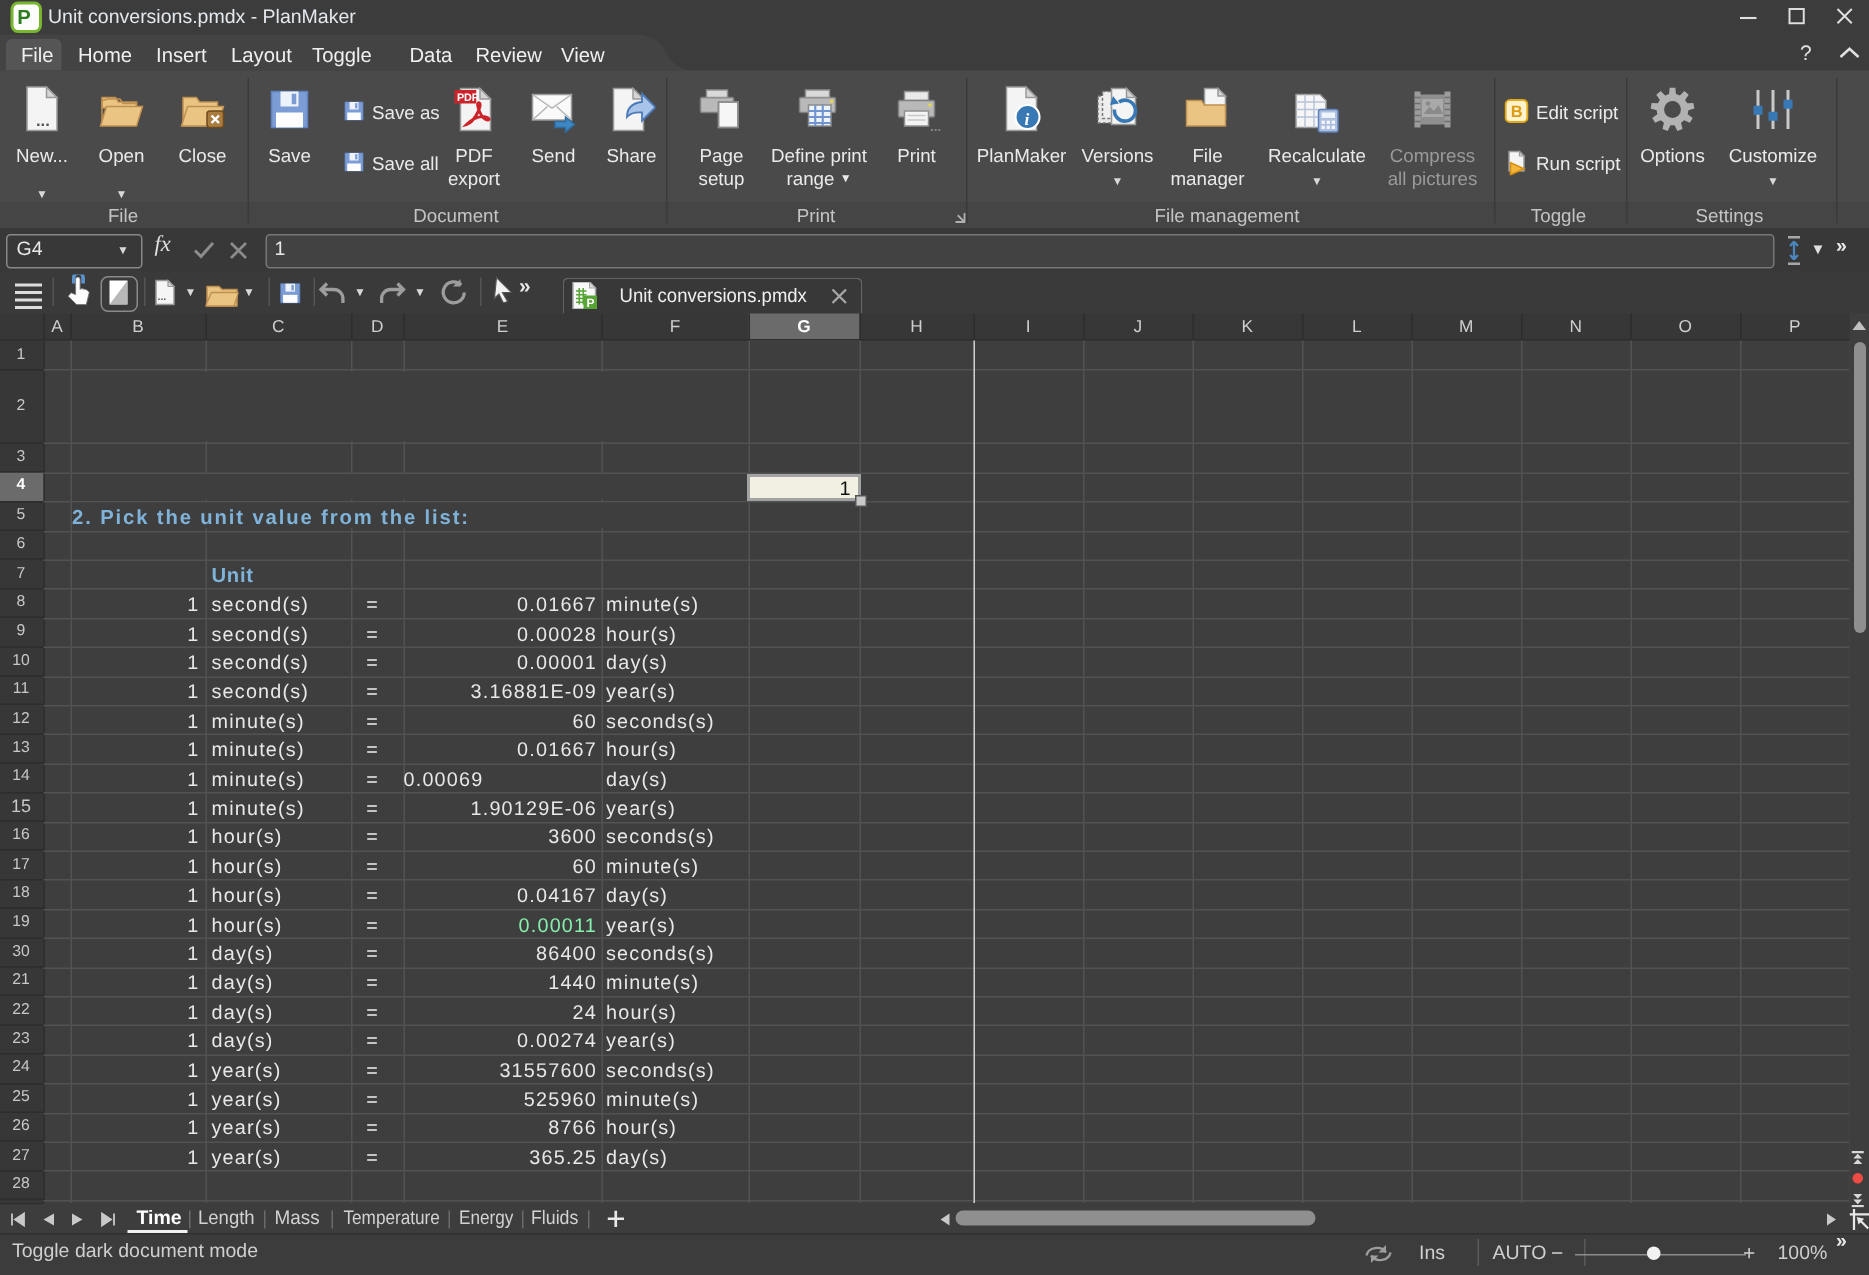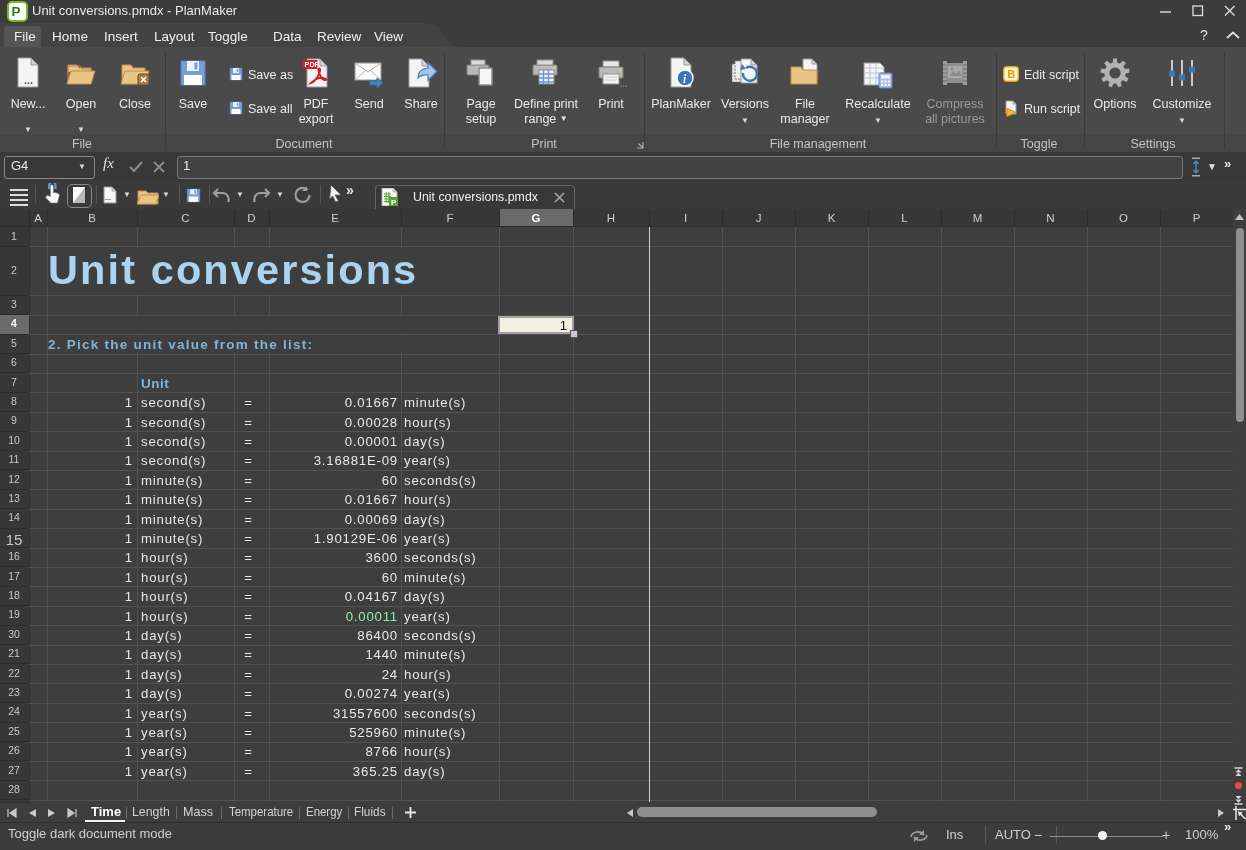--- a/index.html
+++ b/index.html
@@ -429,21 +429,21 @@
     <div class="t" style="left:0px;top:433.79999999999995px;font-size:10.5px;color:#c8c8c8;width:28px;text-align:center;">10</div>
     <div style="position:absolute;left:0;top:449.99999999999994px;width:29px;height:1px;background:#2d2d2d;"></div>
     <div class="t" style="left:0px;top:453.2px;font-size:10.5px;color:#c8c8c8;width:28px;text-align:center;">11</div>
     <div style="position:absolute;left:0;top:469.4px;width:29px;height:1px;background:#2d2d2d;"></div>
     <div class="t" style="left:0px;top:472.59999999999997px;font-size:10.5px;color:#c8c8c8;width:28px;text-align:center;">12</div>
     <div style="position:absolute;left:0;top:488.79999999999995px;width:29px;height:1px;background:#2d2d2d;"></div>
     <div class="t" style="left:0px;top:491.99999999999994px;font-size:10.5px;color:#c8c8c8;width:28px;text-align:center;">13</div>
     <div style="position:absolute;left:0;top:508.19999999999993px;width:29px;height:1px;background:#2d2d2d;"></div>
     <div class="t" style="left:0px;top:511.4px;font-size:10.5px;color:#c8c8c8;width:28px;text-align:center;">14</div>
     <div style="position:absolute;left:0;top:527.6px;width:29px;height:1px;background:#2d2d2d;"></div>
-    <div class="t" style="left:0px;top:530.8px;font-size:15px;color:#c8c8c8;width:28px;text-align:center;">15</div>
+    <div class="t" style="left:0px;top:530.8px;font-size:12px;color:#c8c8c8;width:28px;text-align:center;">15</div>
     <div style="position:absolute;left:0;top:546.9999999999999px;width:29px;height:1px;background:#2d2d2d;"></div>
     <div class="t" style="left:0px;top:550.2px;font-size:10.5px;color:#c8c8c8;width:28px;text-align:center;">16</div>
     <div style="position:absolute;left:0;top:566.4px;width:29px;height:1px;background:#2d2d2d;"></div>
     <div class="t" style="left:0px;top:569.5999999999999px;font-size:10.5px;color:#c8c8c8;width:28px;text-align:center;">17</div>
     <div style="position:absolute;left:0;top:585.8px;width:29px;height:1px;background:#2d2d2d;"></div>
     <div class="t" style="left:0px;top:589.0px;font-size:10.5px;color:#c8c8c8;width:28px;text-align:center;">18</div>
     <div style="position:absolute;left:0;top:605.1999999999999px;width:29px;height:1px;background:#2d2d2d;"></div>
     <div class="t" style="left:0px;top:608.4000000000001px;font-size:10.5px;color:#c8c8c8;width:28px;text-align:center;">19</div>
     <div style="position:absolute;left:0;top:624.6px;width:29px;height:1px;background:#2d2d2d;"></div>
     <div class="t" style="left:0px;top:627.8px;font-size:10.5px;color:#c8c8c8;width:28px;text-align:center;">30</div>
@@ -506,21 +506,20 @@
     <div style="position:absolute;left:29px;top:702.6999999999999px;width:1204px;height:1px;background:#525252;"></div>
     <div style="position:absolute;left:29px;top:722.1px;width:1204px;height:1px;background:#525252;"></div>
     <div style="position:absolute;left:29px;top:741.4999999999999px;width:1204px;height:1px;background:#525252;"></div>
     <div style="position:absolute;left:29px;top:760.9px;width:1204px;height:1px;background:#525252;"></div>
     <div style="position:absolute;left:29px;top:780.3px;width:1204px;height:1px;background:#525252;"></div>
     <div style="position:absolute;left:29px;top:799.6999999999999px;width:1204px;height:1px;background:#525252;"></div>
     <div style="position:absolute;left:48px;top:247.7px;width:450px;height:46.6px;background:#3e3e3e;"></div>
     <div style="position:absolute;left:48px;top:315.7px;width:450px;height:17.4px;background:#3e3e3e;"></div>
     <div style="position:absolute;left:48px;top:335.09999999999997px;width:450px;height:17.4px;background:#3e3e3e;"></div>
     <div style="position:absolute;left:649px;top:227.0px;width:1px;height:575.0px;background:#cfcfcf;"></div>
-    <div class="t" style="left:48px;top:245.5px;font-size:41.5px;color:#a9d3ef;font-weight:700;letter-spacing:2.1px;">Unit conversions</div>
     <div class="t" style="left:48px;top:337px;font-size:13.5px;color:#7fb3d9;font-weight:700;letter-spacing:1.25px;">2. Pick the unit value from the list:</div>
     <div class="t" style="left:141px;top:375.9px;font-size:13.5px;color:#7fb3d9;font-weight:700;letter-spacing:0.5px;">Unit</div>
     <div class="t" style="left:47px;top:395.09999999999997px;font-size:13.2px;color:#e8e8e8;width:86px;text-align:right;letter-spacing:0.8px;">1</div>
     <div class="t" style="left:141px;top:395.09999999999997px;font-size:13.2px;color:#e8e8e8;letter-spacing:0.8px;">second(s)</div>
     <div class="t" style="left:228px;top:395.09999999999997px;font-size:13.2px;color:#e8e8e8;width:40px;text-align:center;">=</div>
     <div class="t" style="left:269px;top:395.09999999999997px;font-size:13.2px;color:#e8e8e8;width:129px;text-align:right;letter-spacing:0.8px;">0.01667</div>
     <div class="t" style="left:404px;top:395.09999999999997px;font-size:13.2px;color:#e8e8e8;letter-spacing:0.8px;">minute(s)</div>
     <div class="t" style="left:47px;top:414.5px;font-size:13.2px;color:#e8e8e8;width:86px;text-align:right;letter-spacing:0.8px;">1</div>
     <div class="t" style="left:141px;top:414.5px;font-size:13.2px;color:#e8e8e8;letter-spacing:0.8px;">second(s)</div>
     <div class="t" style="left:228px;top:414.5px;font-size:13.2px;color:#e8e8e8;width:40px;text-align:center;">=</div>
@@ -542,21 +541,21 @@
     <div class="t" style="left:269px;top:472.7px;font-size:13.2px;color:#e8e8e8;width:129px;text-align:right;letter-spacing:0.8px;">60</div>
     <div class="t" style="left:404px;top:472.7px;font-size:13.2px;color:#e8e8e8;letter-spacing:0.8px;">seconds(s)</div>
     <div class="t" style="left:47px;top:492.09999999999997px;font-size:13.2px;color:#e8e8e8;width:86px;text-align:right;letter-spacing:0.8px;">1</div>
     <div class="t" style="left:141px;top:492.09999999999997px;font-size:13.2px;color:#e8e8e8;letter-spacing:0.8px;">minute(s)</div>
     <div class="t" style="left:228px;top:492.09999999999997px;font-size:13.2px;color:#e8e8e8;width:40px;text-align:center;">=</div>
     <div class="t" style="left:269px;top:492.09999999999997px;font-size:13.2px;color:#e8e8e8;width:129px;text-align:right;letter-spacing:0.8px;">0.01667</div>
     <div class="t" style="left:404px;top:492.09999999999997px;font-size:13.2px;color:#e8e8e8;letter-spacing:0.8px;">hour(s)</div>
     <div class="t" style="left:47px;top:511.5px;font-size:13.2px;color:#e8e8e8;width:86px;text-align:right;letter-spacing:0.8px;">1</div>
     <div class="t" style="left:141px;top:511.5px;font-size:13.2px;color:#e8e8e8;letter-spacing:0.8px;">minute(s)</div>
     <div class="t" style="left:228px;top:511.5px;font-size:13.2px;color:#e8e8e8;width:40px;text-align:center;">=</div>
-    <div class="t" style="left:269px;top:511.5px;font-size:13.2px;color:#e8e8e8;width:129px;text-align:right;letter-spacing:0.8px;">0.00069</div>
+    <div class="t" style="left:269px;top:511.5px;font-size:13.2px;color:#e8e8e8;width:129px;letter-spacing:0.8px;">0.00069</div>
     <div class="t" style="left:404px;top:511.5px;font-size:13.2px;color:#e8e8e8;letter-spacing:0.8px;">day(s)</div>
     <div class="t" style="left:47px;top:530.8999999999999px;font-size:13.2px;color:#e8e8e8;width:86px;text-align:right;letter-spacing:0.8px;">1</div>
     <div class="t" style="left:141px;top:530.8999999999999px;font-size:13.2px;color:#e8e8e8;letter-spacing:0.8px;">minute(s)</div>
     <div class="t" style="left:228px;top:530.8999999999999px;font-size:13.2px;color:#e8e8e8;width:40px;text-align:center;">=</div>
     <div class="t" style="left:269px;top:530.8999999999999px;font-size:13.2px;color:#e8e8e8;width:129px;text-align:right;letter-spacing:0.8px;">1.90129E-06</div>
     <div class="t" style="left:404px;top:530.8999999999999px;font-size:13.2px;color:#e8e8e8;letter-spacing:0.8px;">year(s)</div>
     <div class="t" style="left:47px;top:550.3px;font-size:13.2px;color:#e8e8e8;width:86px;text-align:right;letter-spacing:0.8px;">1</div>
     <div class="t" style="left:141px;top:550.3px;font-size:13.2px;color:#e8e8e8;letter-spacing:0.8px;">hour(s)</div>
     <div class="t" style="left:228px;top:550.3px;font-size:13.2px;color:#e8e8e8;width:40px;text-align:center;">=</div>
     <div class="t" style="left:269px;top:550.3px;font-size:13.2px;color:#e8e8e8;width:129px;text-align:right;letter-spacing:0.8px;">3600</div>

